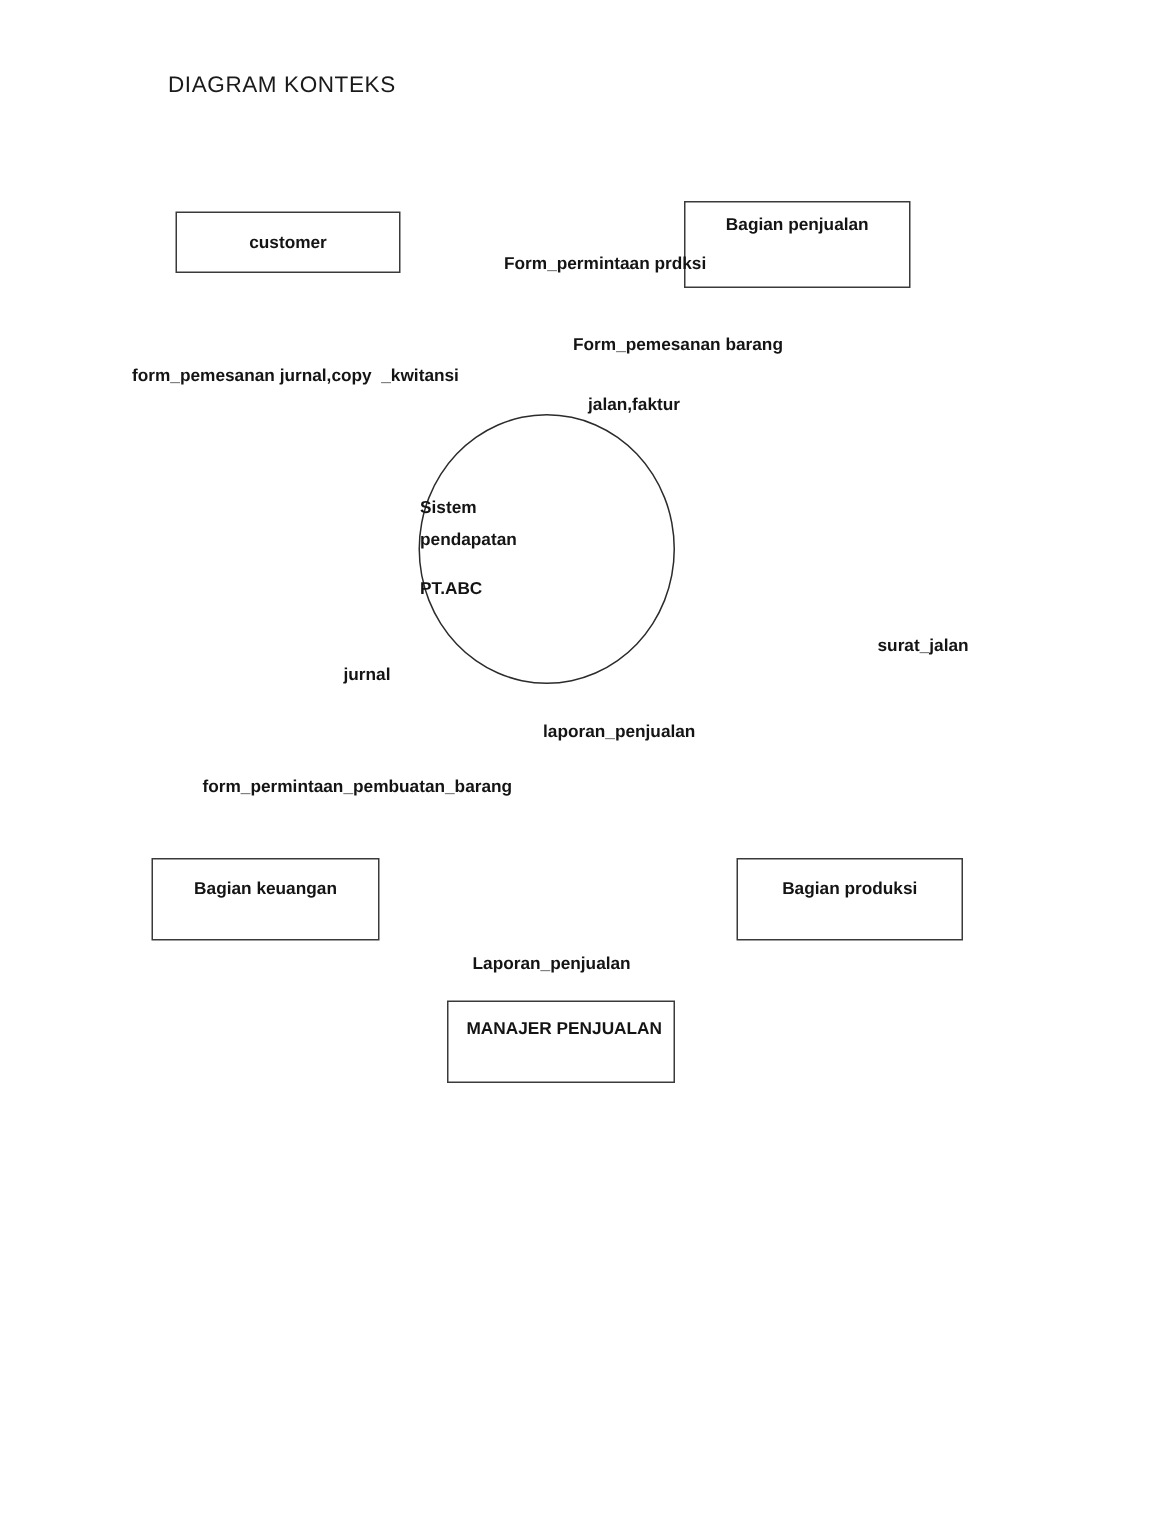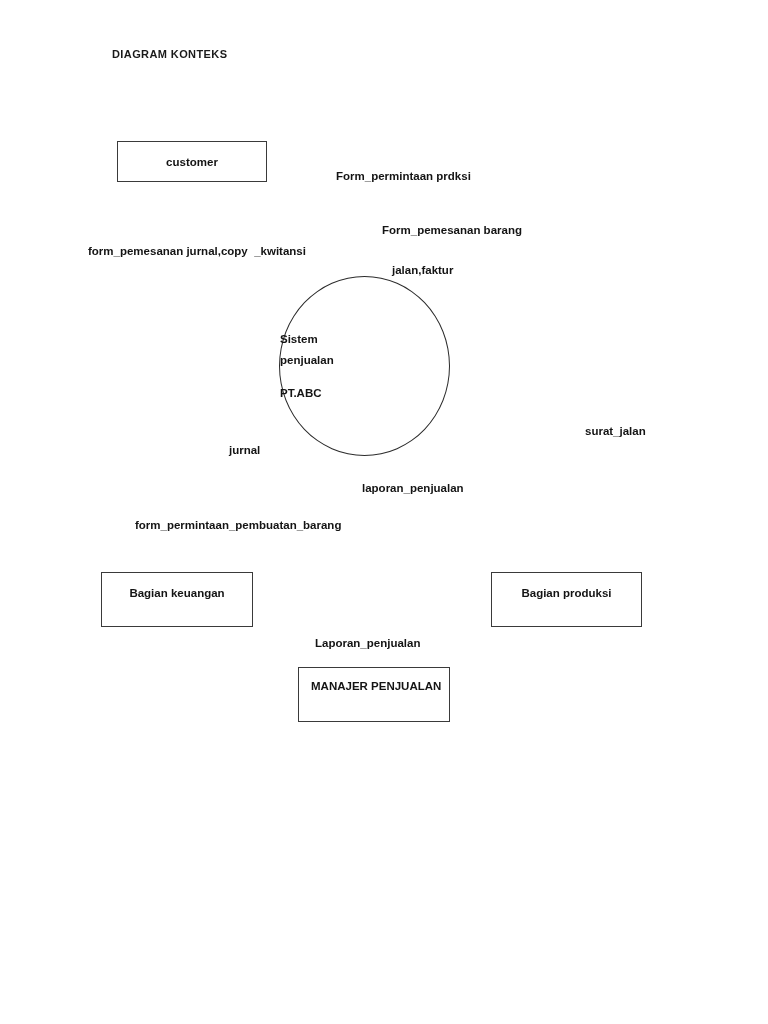--- a/index.html
+++ b/index.html
@@ -16,22 +16,22 @@
     position: relative;
     width: 768px;
     height: 1024px;
     background: #ffffff;
     overflow: hidden;
   }
   .page-title {
     position: absolute;
     left: 88px;
     top: 48px;
-    font-size: 11px;
-    font-weight: 700;
+    font-size: 15px;
+    font-weight: 400;
     letter-spacing: 0.4px;
     color: #1a1a1a;
     white-space: nowrap;
     padding-left: 24px;
   }
   
   .entity {
     position: absolute;
     box-sizing: border-box;
     background: #ffffff;
@@ -82,32 +82,35 @@
 <body>
 
 <div id="canvas">
 
   <div class="page-title">DIAGRAM KONTEKS</div>
 
   <div class="entity" style="left:117px; top:141px; width:150px; height:41px;">
     <span class="entity-label" style="top:14px;">customer</span>
   </div>
 
+  <div class="entity" style="left:456px; top:134px; width:151px; height:58px;">
+    <span class="entity-label" style="top:9px;">Bagian penjualan</span>
+  </div>
 
   <div class="flow-label" style="left:317px; top:170px;padding-left:19px;">Form_permintaan prdksi</div>
 
   <div class="flow-label" style="left:382px; top:224px;">Form_pemesanan barang</div>
 
   <div class="flow-label" style="left:88px; top:245px;">form_pemesanan jurnal,copy  _kwitansi</div>
 
   <div class="flow-label" style="left:392px; top:264px; z-index:1;">jalan,faktur</div>
 
   <div class="process" style="left:279px; top:276px; width:171px; height:180px;">
     <span class="process-text" style="top:56px;">Sistem</span>
-    <span class="process-text" style="top:77px;">penjualan</span>
+    <span class="process-text" style="top:77px;">pendapatan</span>
     <span class="process-text" style="top:110px;">PT.ABC</span>
   </div>
 
   <div class="flow-label" style="left:585px; top:425px;">surat_jalan</div>
 
   <div class="flow-label" style="left:229px; top:444px;">jurnal</div>
 
   <div class="flow-label" style="left:362px; top:482px;">laporan_penjualan</div>
 
   <div class="flow-label" style="left:135px; top:519px;">form_permintaan_pembuatan_barang</div>

